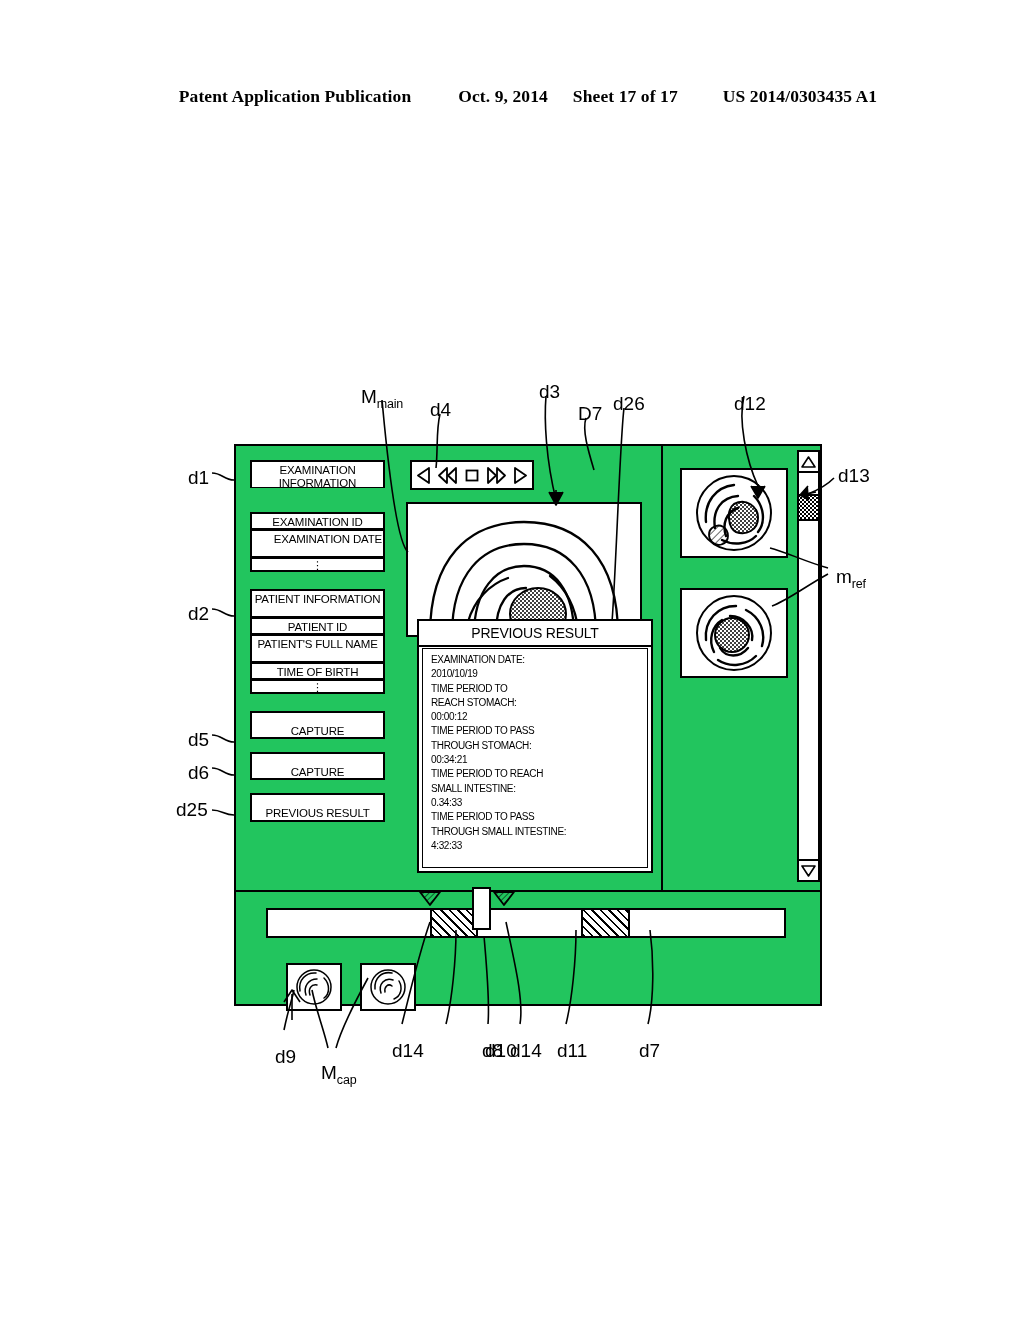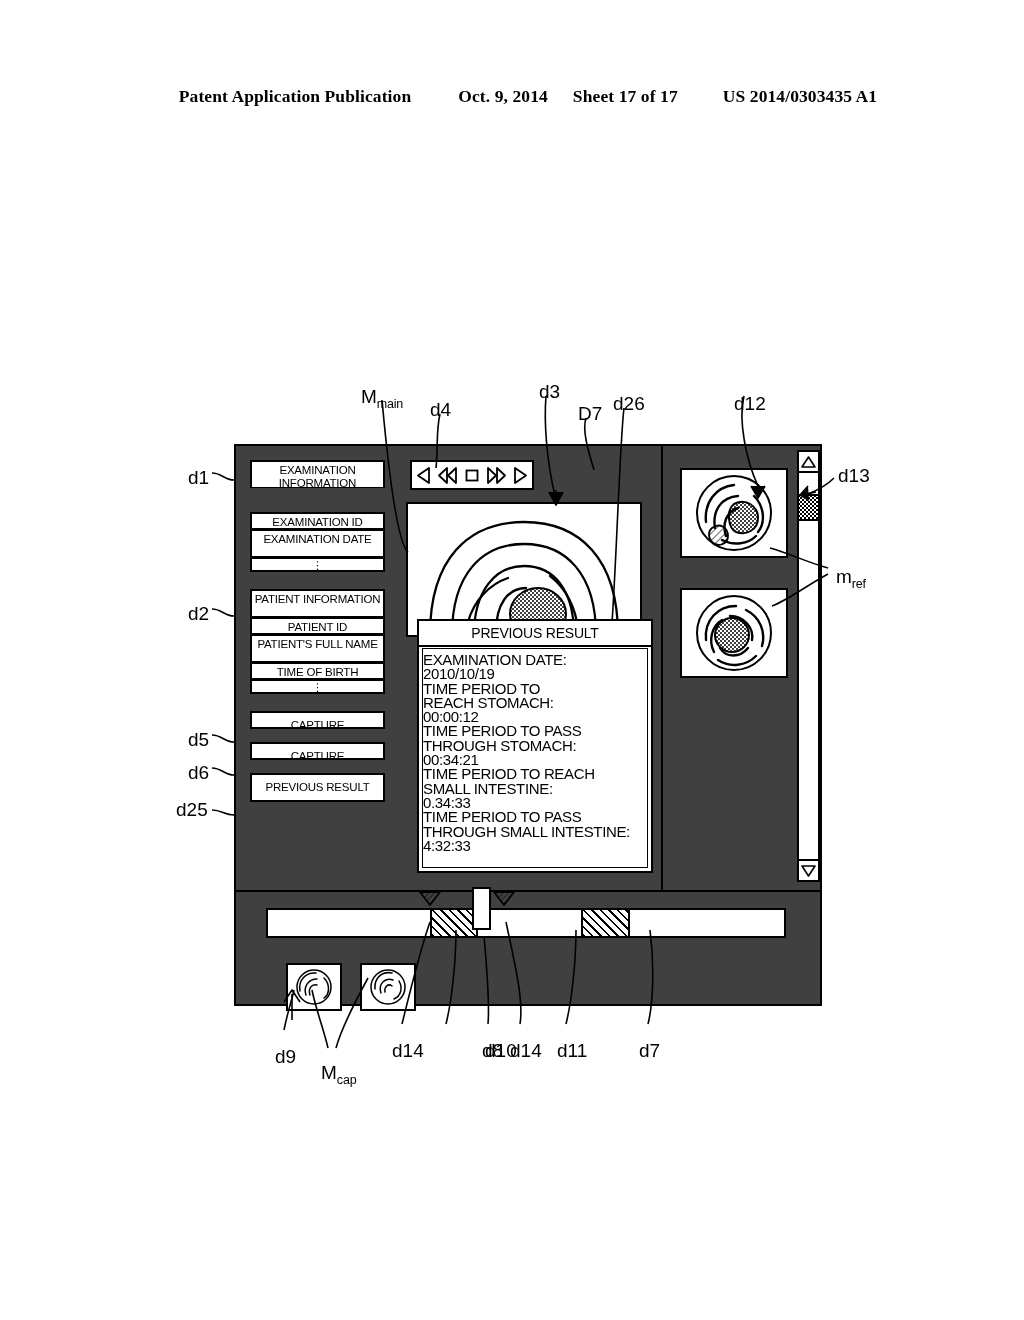--- a/index.html
+++ b/index.html
@@ -18,41 +18,41 @@
   .ph-gap1{width:38px;}
   .ph-gap2{width:16px;}
   .ph-gap3{width:36px;}
 
   
   .fig-title{position:absolute;left:0;top:300px;width:1024px;
       text-align:center;font-size:38px;letter-spacing:1px;}
 
   
   .window{position:absolute;left:218px;top:444px;width:588px;height:562px;
-      border:2.5px solid #000;box-sizing:border-box;background:#404040;}
+      border:2.5px solid #000;box-sizing:border-box;background:#22c55e;}
 
   
   .upper{position:absolute;left:0;top:0;right:0;height:444px;}
   .hdivider{position:absolute;left:0;top:444px;width:100%;height:0;
       border-top:2.5px solid #000;}
 
   
   .sidebar{position:absolute;left:14px;top:14px;width:135px;}
   .box{border:2px solid #000;box-sizing:border-box;background:#fff;
       text-align:center;font-size:11.5px;line-height:12.5px;
       padding:2px 1px;letter-spacing:-.2px;}
   .grp{margin-bottom:0;}
   .grp .box{border-bottom-width:1px;}
   .grp .box:first-child{border-bottom-width:1px;}
   .grp .box:last-child{border-bottom-width:2px;}
   .dots{font-size:11px;line-height:11px;letter-spacing:0;
       padding:1px 0 3px 0;}
   .spacer-md{height:17px;}
   .btn-row{margin-bottom:13px;}
-  .btn-row .box{border-width:2px;padding:6px 1px;}
+  .btn-row .box{border-width:2px;padding:12px 1px;}
 
   
   .center{position:absolute;left:162px;top:0;width:418px;height:444px;}
 
   .playctl{position:absolute;left:12px;top:14px;width:124px;height:30px;
       border:2.5px solid #000;box-sizing:border-box;background:#fff;
       display:flex;align-items:center;justify-content:space-around;}
   .playctl svg{display:block;}
 
   .mainimg{position:absolute;left:8px;top:56px;width:236px;height:135px;
@@ -62,21 +62,21 @@
 
   
   .dialog{position:absolute;left:19px;top:173px;width:236px;height:254px;
       border:2.5px solid #000;box-sizing:border-box;background:#fff;
       z-index:5;}
   .dlg-title{height:24px;border-bottom:2.5px solid #000;
       display:flex;align-items:center;justify-content:center;
       font-size:14px;letter-spacing:-.2px;}
   .dlg-body{position:absolute;left:3px;right:3px;top:27px;bottom:3px;
       border:1.5px solid #000;box-sizing:border-box;
-      padding:4px 2px 0 0;font-size:15px;line-height:14.3px;
+      padding:4px 2px 0 8px;font-size:10px;line-height:14.3px;
       letter-spacing:-.35px;white-space:pre-line;overflow:hidden;}
 
   
   .vdivider{position:absolute;left:425px;top:0;width:0;height:444px;
       border-left:2.5px solid #000;}
   .refpane{position:absolute;left:428px;top:0;right:0;height:444px;}
   .thumbbox{position:absolute;border:2.5px solid #000;box-sizing:border-box;
       background:#fff;overflow:hidden;}
   .thumbbox svg{position:absolute;left:0;top:0;}
   #refThumb1{left:16px;top:22px;width:108px;height:90px;}
@@ -146,21 +146,21 @@
 
   <div class="window">
 
     <div class="upper">
 
       <div class="sidebar">
 
         <div class="grp">
           <div class="box" style="height:28px;">EXAMINATION INFORMATION</div>
           <div class="box" style="height:17px;margin-top:24px;">EXAMINATION ID</div>
-          <div class="box" style="height:28px;">EXAMINATION DATE</div>
+          <div class="box" style="height:28px;text-align:right;">EXAMINATION DATE</div>
           <div class="box dots" style="height:15px;">⋮</div>
         </div>
 
         <div class="spacer-md"></div>
 
         <div class="grp">
           <div class="box" style="height:28px;">PATIENT INFORMATION</div>
           <div class="box" style="height:17px;">PATIENT ID</div>
           <div class="box" style="height:28px;">PATIENT'S FULL NAME</div>
           <div class="box" style="height:17px;">TIME OF BIRTH</div>

